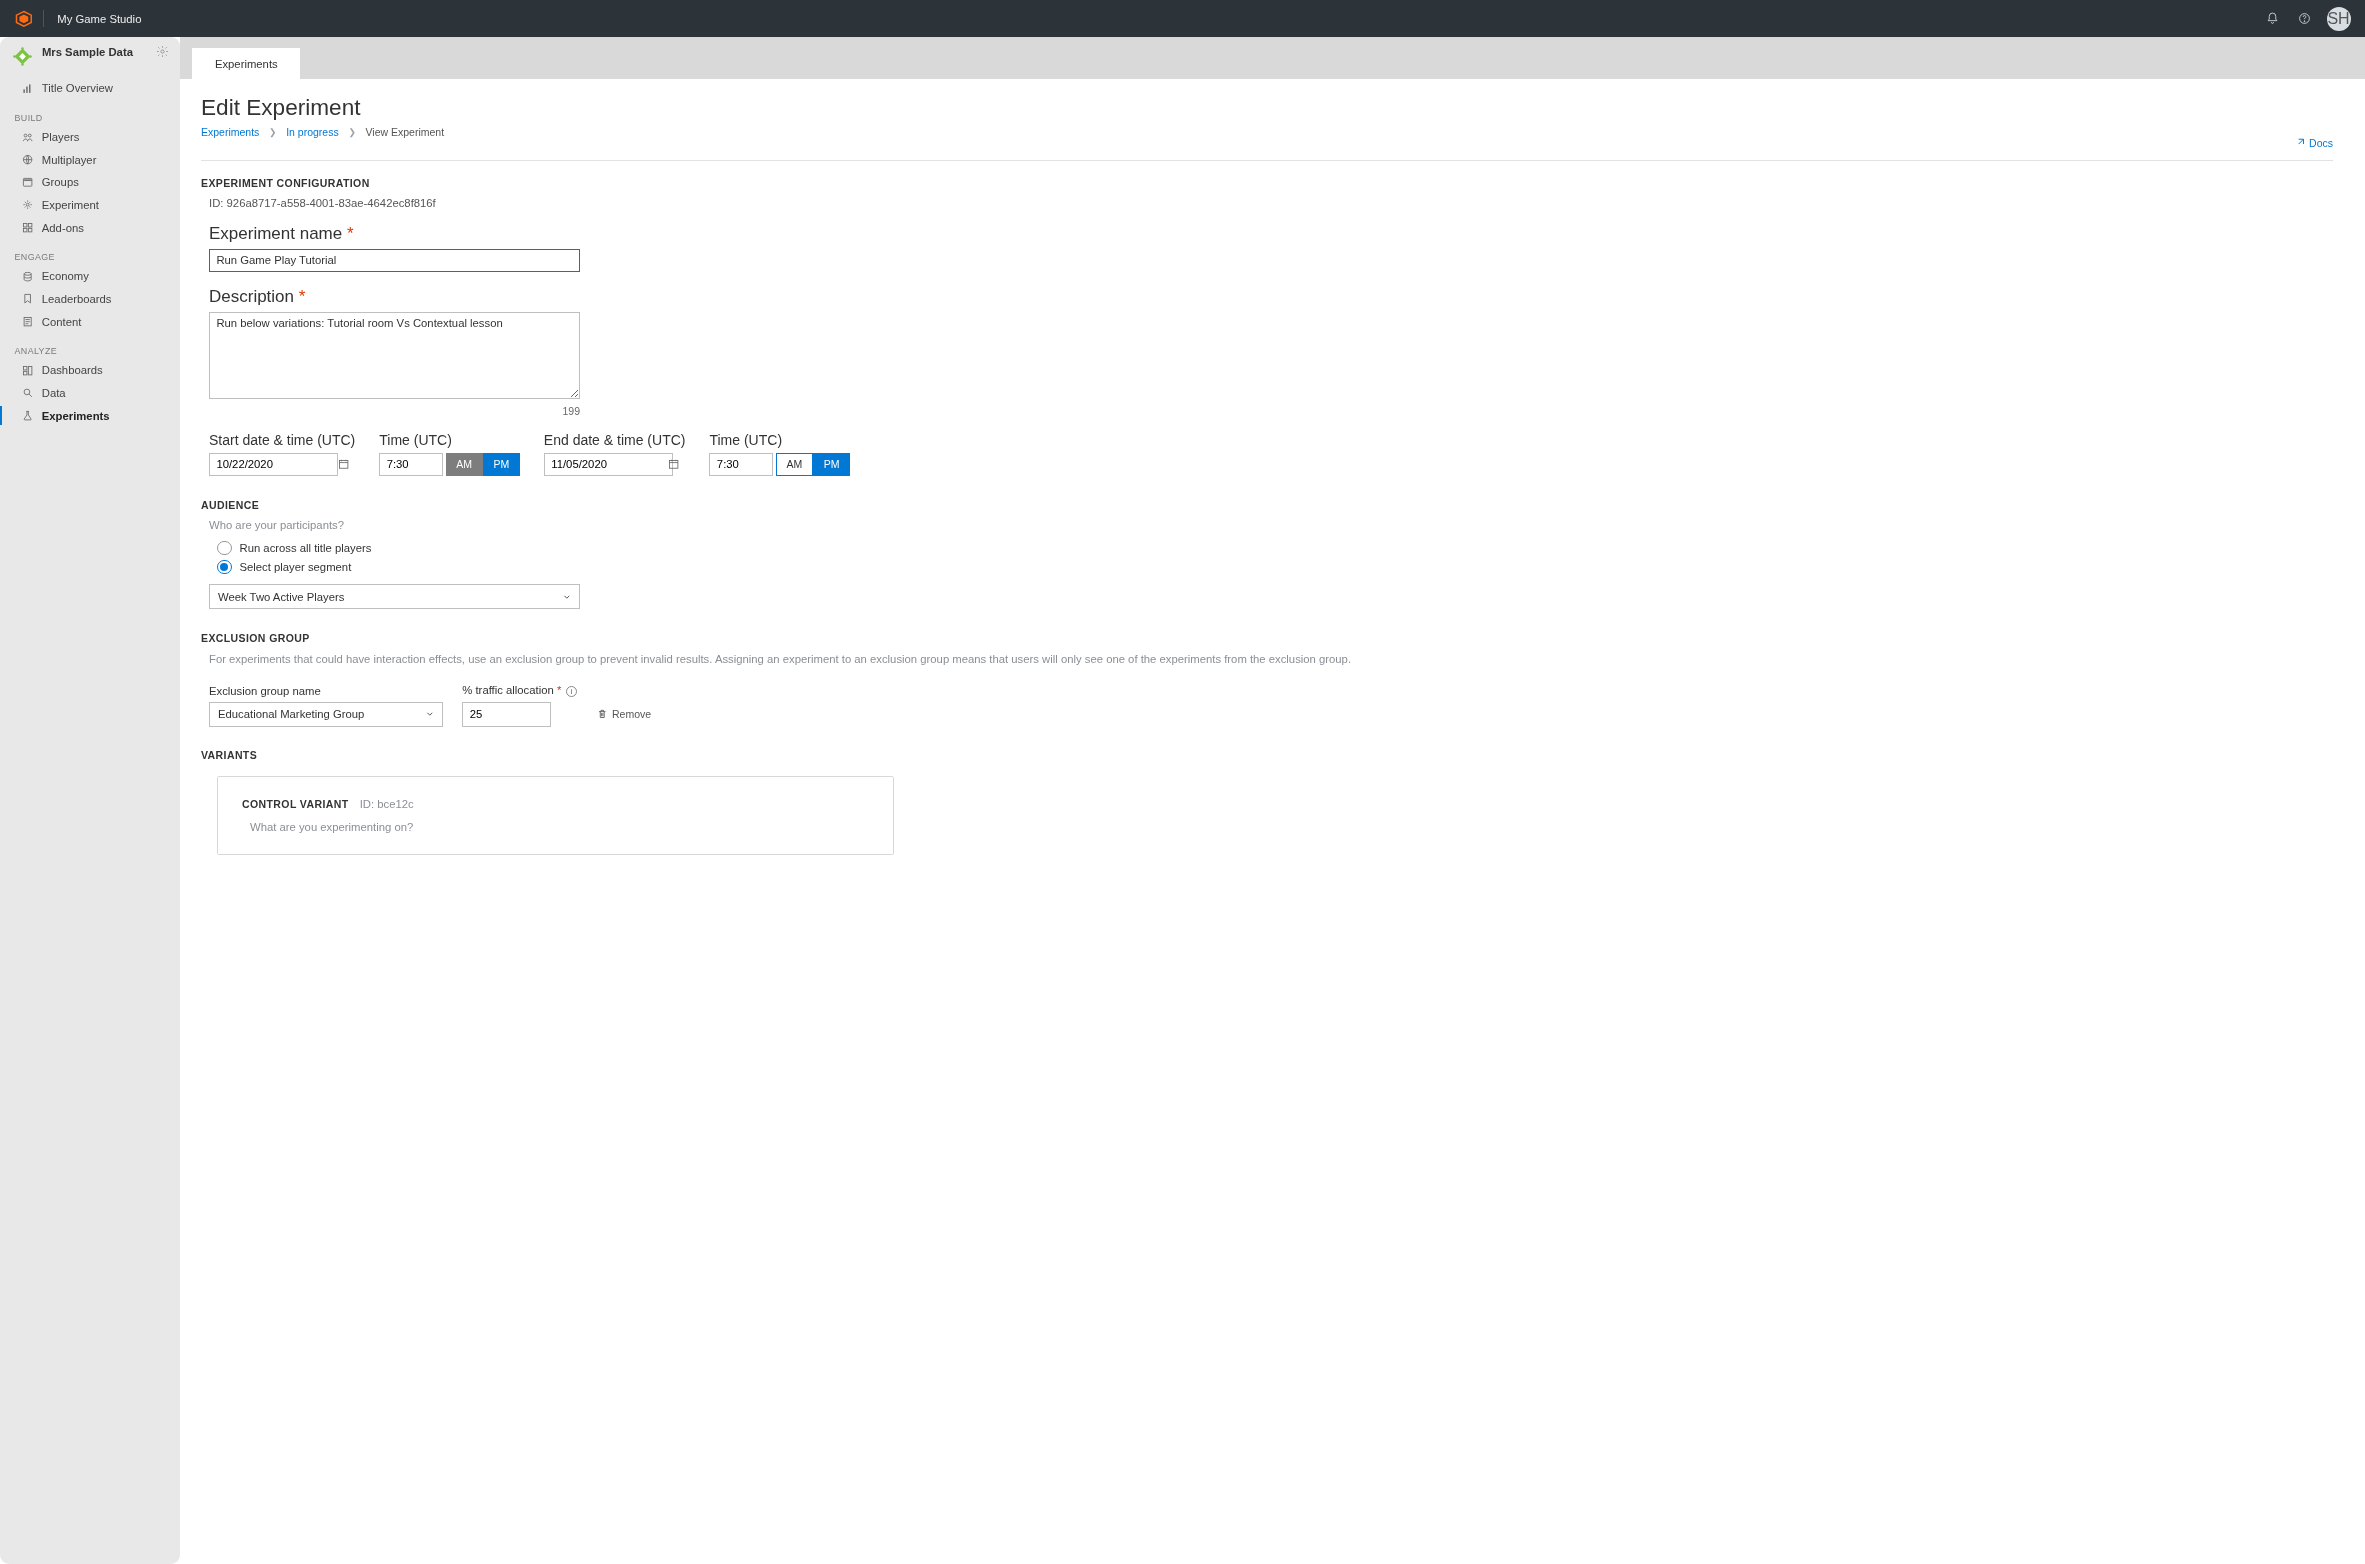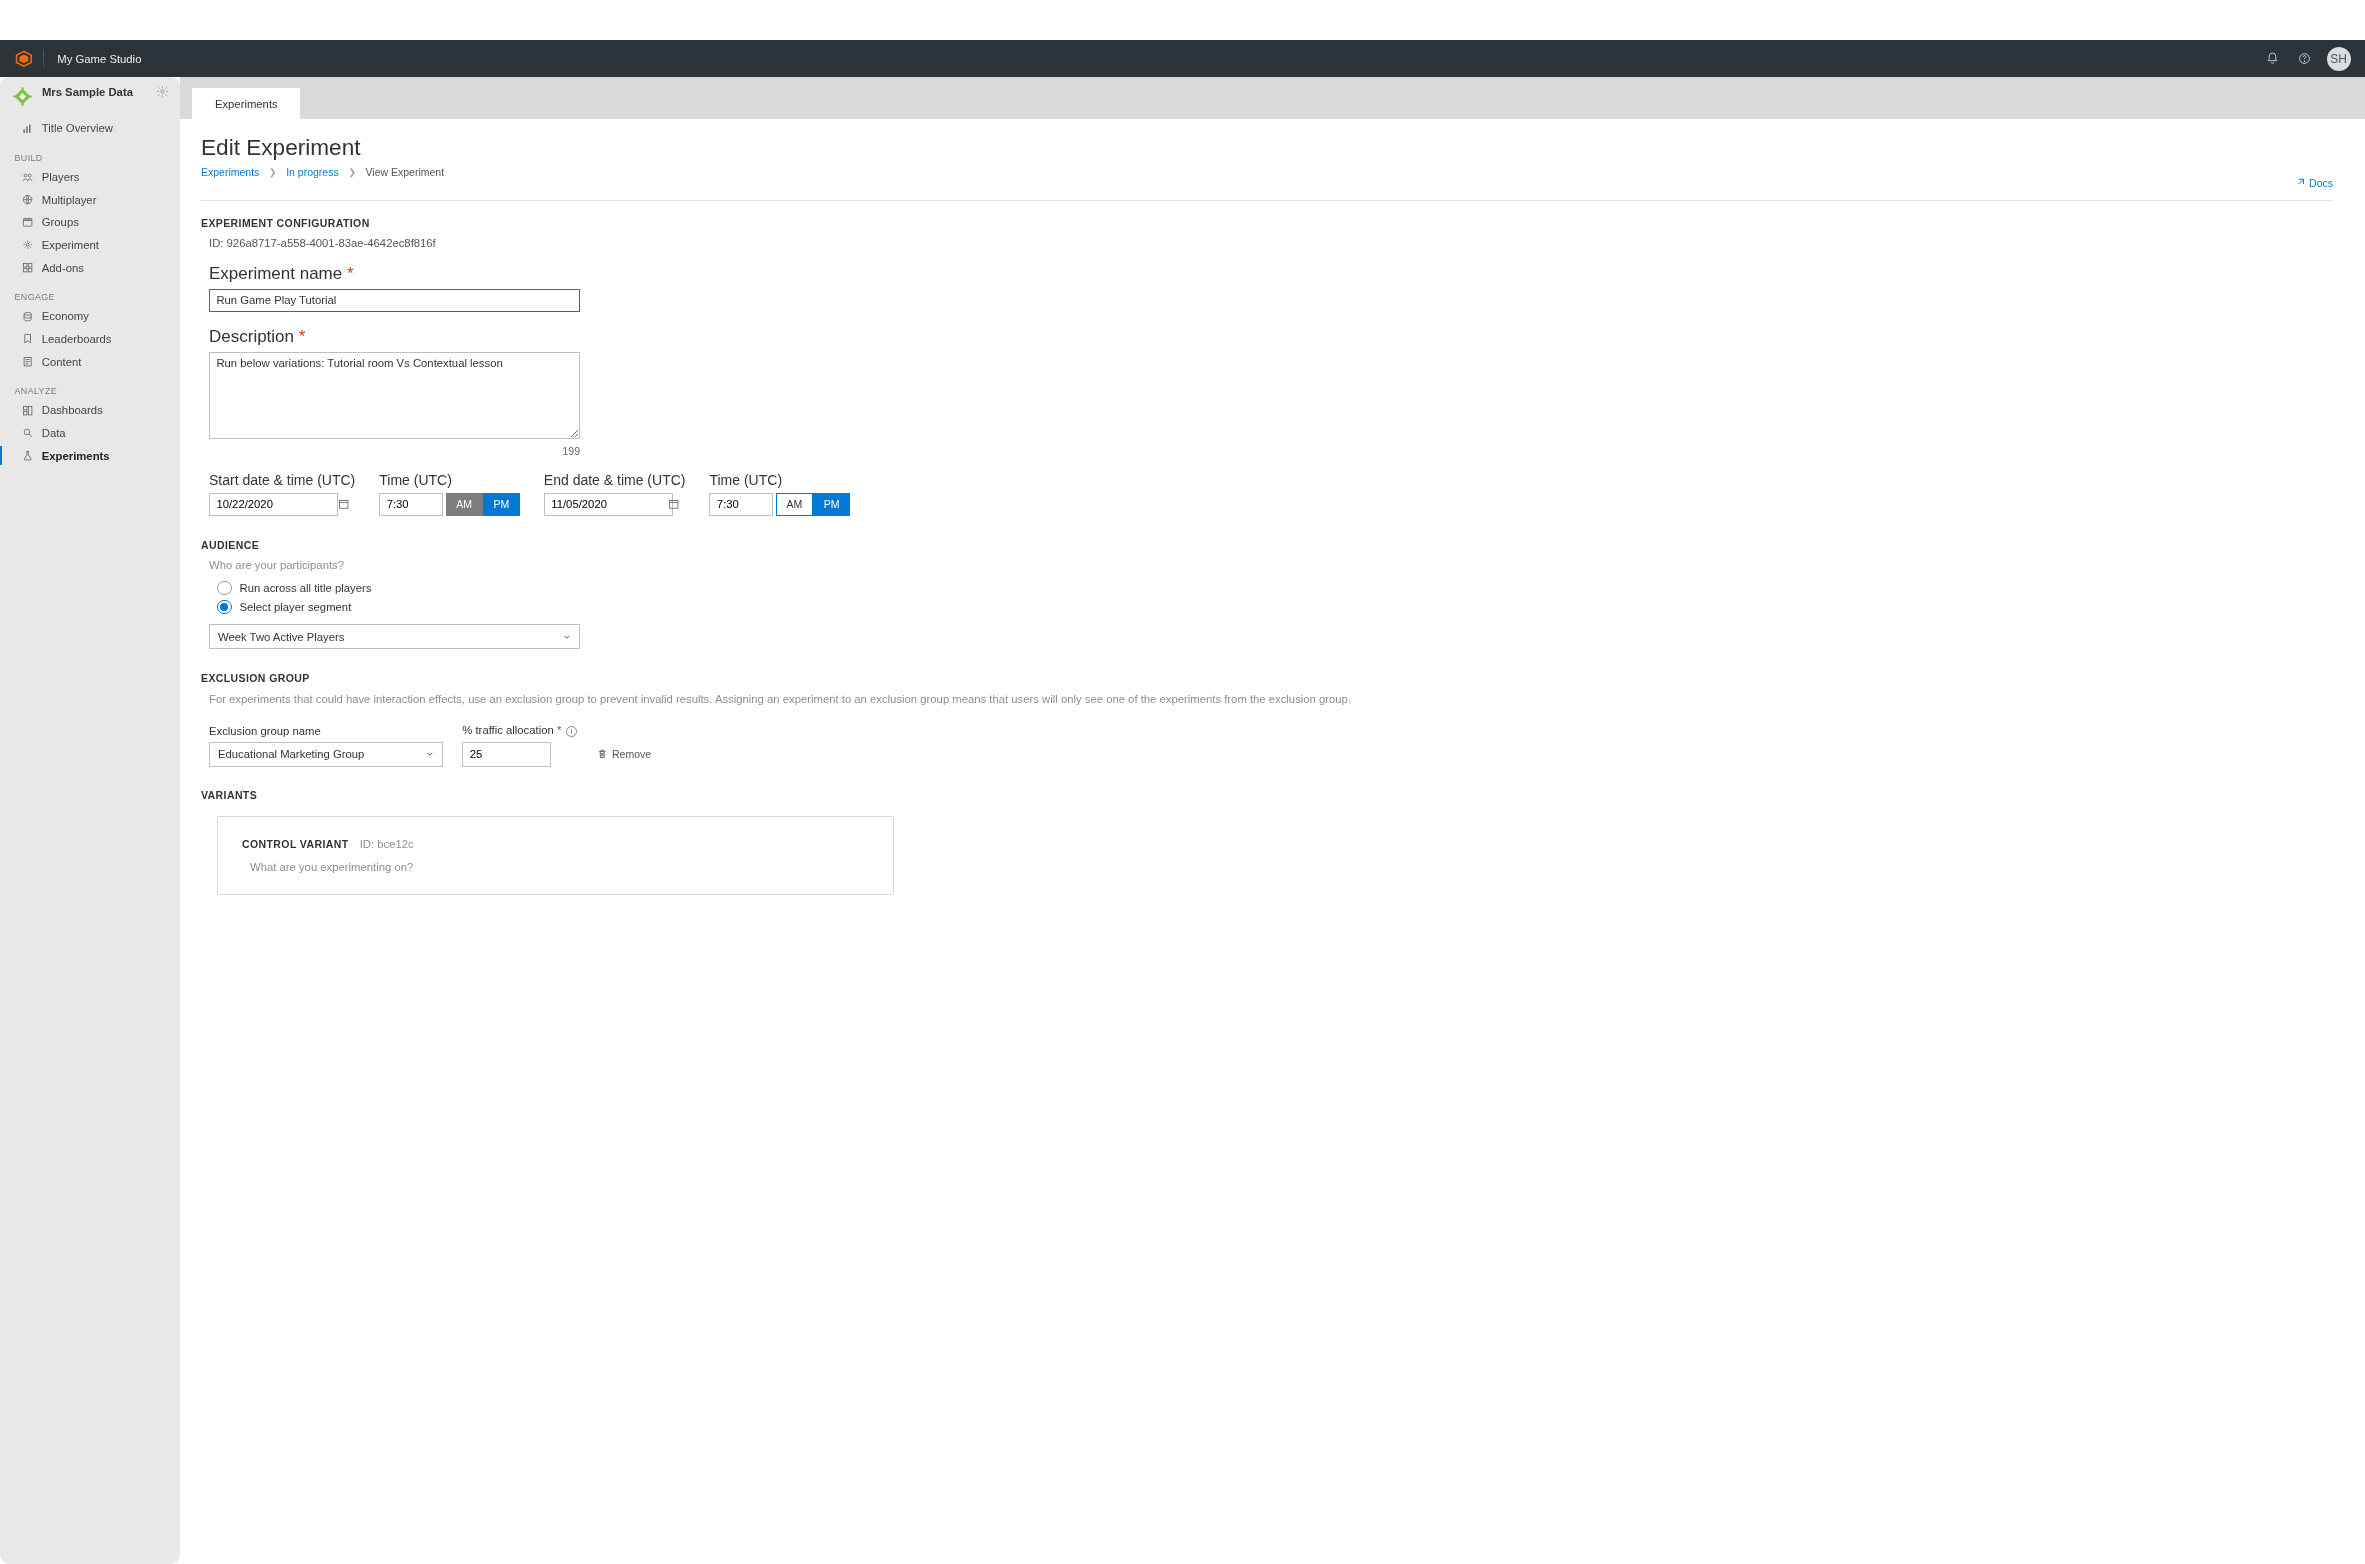--- a/index.html
+++ b/index.html
@@ -1,27 +1,27 @@
 <!DOCTYPE html>
 <html><head>
 <meta charset="utf-8">
 <style>
   * { box-sizing: border-box; margin: 0; padding: 0; }
   html, body { height: 100%; font-family: "Segoe UI", Arial, sans-serif; font-size: 11.3px; color: #333; background: #fff; }
   body { display: flex; flex-direction: column; }
 
   
-  .topbar { height: 37px; background: #2c3339; display: flex; align-items: center; padding: 0 14.5px; color: #fff; flex-shrink: 0; margin-top: 40px; }
+  .topbar { height: 37px; background: #2c3339; display: flex; align-items: center; padding: 0 14.5px; color: #fff; flex-shrink: 0; }
   .topbar .brand-icon { width: 17.7px; height: 17.7px; display: flex; align-items: center; justify-content: center; margin-right: 11.3px; }
   .topbar .brand-icon svg { display: block; }
   .topbar .vdiv { width: 0.8px; height: 17.7px; background: #4b555e; margin-right: 13px; }
   .topbar .studio { font-size: 11.3px; color: #eee; }
   .topbar .spacer { flex: 1; }
   .topbar .tb-icon { width: 32px; height: 32px; display: flex; align-items: center; justify-content: center; color: #d6dde3; cursor: pointer; }
-  .topbar .avatar { width: 24px; height: 24px; border-radius: 50%; background: #d7dde2; color: #555; display: flex; align-items: center; justify-content: center; font-size: 12px; margin-left: 6.4px; }
+  .topbar .avatar { width: 24px; height: 24px; border-radius: 50%; background: #d7dde2; color: #555; display: flex; align-items: center; justify-content: center; font-size: 16px; margin-left: 6.4px; }
 
   
   .main { flex: 1; display: flex; min-height: 0; }
 
   
   .sidebar { width: 180px; background: #e8e8e8; display: flex; flex-direction: column; flex-shrink: 0; border-radius: 9px; }
   .studio-block { display: flex; align-items: flex-start; padding: 8px 11.3px 6.4px 11.3px; }
   .studio-block .s-icon { width: 22.6px; height: 22.6px; margin-right: 8px; display: flex; align-items: center; justify-content: center; }
   .studio-block .s-text { font-weight: 600; font-size: 11.3px; line-height: 1.25; color: #333; flex: 1; }
   .studio-block .gear { color: #888; cursor: pointer; }

